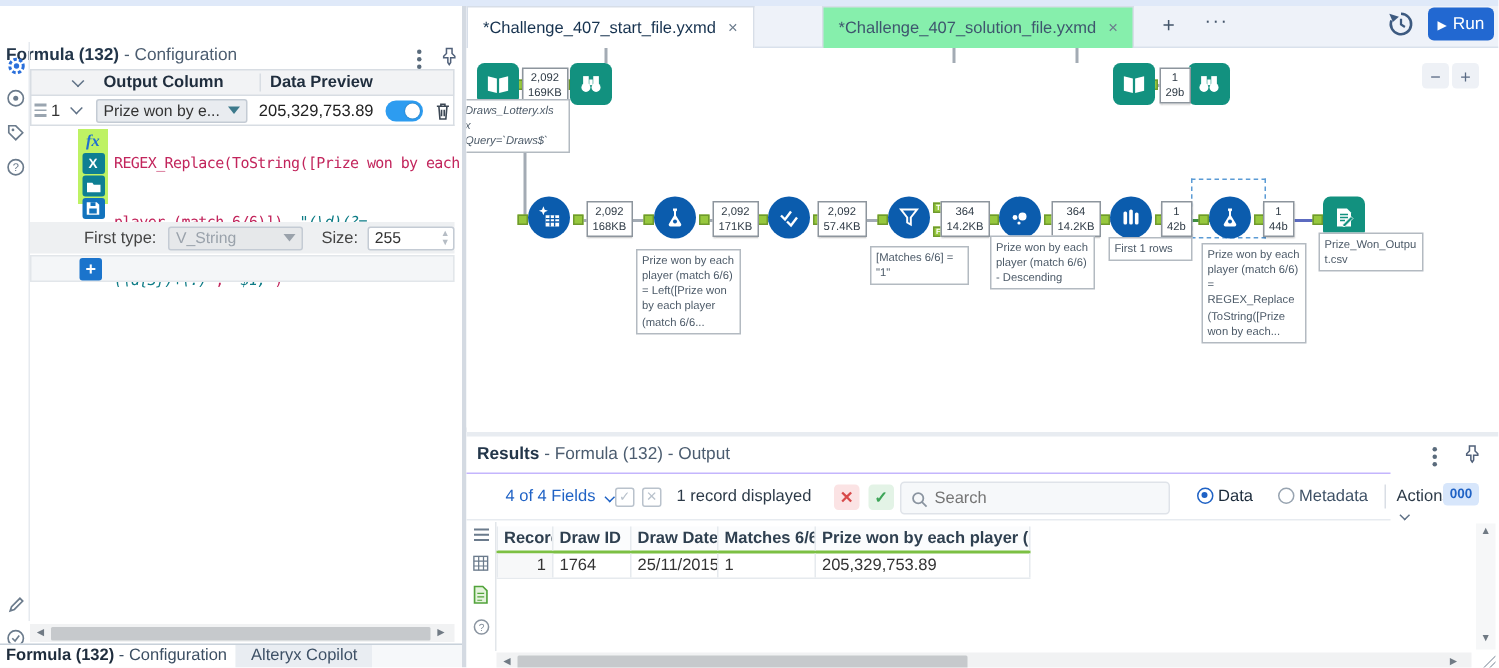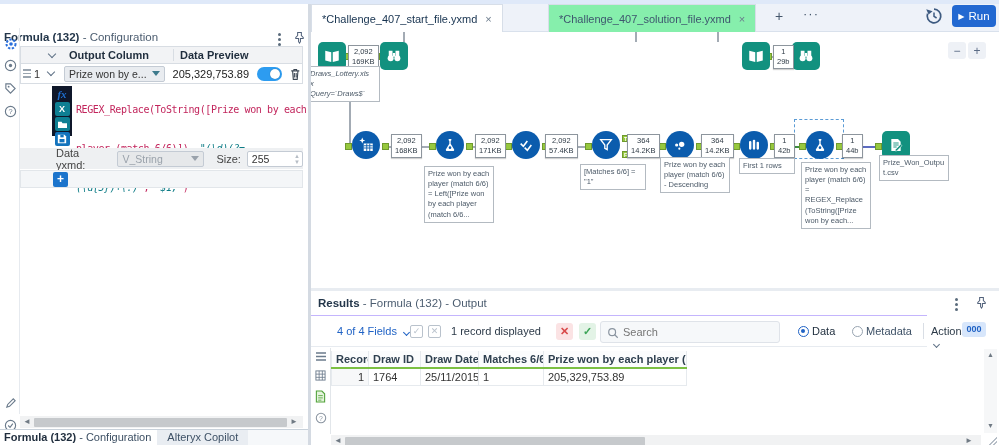--- a/index.html
+++ b/index.html
@@ -27,21 +27,21 @@
   .lp-title b { font-weight:bold; }
   .lp-rail { left:0; top:28px; width:20px; height:386px; border-right:1px solid #e6eaef; }
   .rail-ic { position:absolute; left:3px; width:15px; height:15px; display:flex; align-items:center; justify-content:center; }
   .grid-hd { left:20px; top:46px; width:283px; height:18px; background:#f2f3f5; border:1px solid #d8dde3; display:flex; align-items:center; font-weight:bold; color:#1f2d3d; }
   .grid-row { left:20px; top:64px; width:283px; height:20px; background:#fff; border:1px solid #d8dde3; border-top:none; display:flex; align-items:center; }
   .handle { display:inline-flex; flex-direction:column; gap:2px; margin-left:2px; }
   .handle i { width:8px; height:1.5px; background:#9aa5b0; }
   .dd { background:#e9ecf0; border:1px solid #c4cbd4; border-radius:2px; height:16px; display:flex; align-items:center; padding:0 4px; color:#333; font-size:10.5px; }
   .toggle { position:relative; width:26px; height:14px; border-radius:7px; background:#2d9cf0; }
   .toggle i { position:absolute; right:2px; top:2px; width:10px; height:10px; border-radius:50%; background:#fff; box-shadow:0 0 1px rgba(0,0,0,.4); }
-  .gutter { left:52px; top:86px; width:20px; height:50px; background:#0f172a; }
+  .gutter { left:52px; top:86px; width:20px; height:50px; background:#bef264; }
   .code { left:76px; top:77px; width:232px; font-family:"DejaVu Sans Mono", monospace; font-size:10px; letter-spacing:-0.4px; line-height:13px; white-space:pre; }
   .mg { color:#c2255c; }
   .tl { color:#0e7c86; font-style:italic; }
   .dt-row { left:20px; top:148px; width:283px; height:21px; background:#eef0f2; border:1px solid #dcе1e6; display:flex; align-items:center; }
   .plus-row { left:20px; top:170px; width:283px; height:18px; background:#f4f6f8; border:1px solid #e2e6ea; display:flex; align-items:center; }
   .plus-btn { width:15px; height:15px; margin-left:32px; background:#1b74cc; border-radius:2px; color:#fff; font-weight:bold; font-size:12px; line-height:14px; text-align:center; }
   .hscroll { position:absolute; background:#f1f2f3; display:flex; align-items:center; }
   .hthumb { background:#c6c9cc; height:9px; border-radius:1px; }
   .arrow { color:#707a84; font-size:8px; line-height:1; }
   .lp-tabs { left:0; top:429px; width:308px; height:16px; border-top:1px solid #c8d1da; display:flex; background:#f6f8fa; }
@@ -188,21 +188,21 @@
         </svg>
     </div>
   </div>
   <div class="abs code">
     <div><span class="mg">REGEX_Replace(ToString([Prize won by each</span></div>
     <div><span class="mg">player (match 6/6)]), </span><span class="tl">"(\d)(?=</span></div>
     <div><span class="tl">(\d{3})+\.)"</span><span class="mg">, </span><span class="tl">"$1,"</span><span class="mg">)</span></div>
   </div>
 
   <div class="abs dt-row">
-    <span style="margin-left:36px; color:#444;">Data yxmd:</span>
+    <span style="margin-left:36px; color:#444;">First type:</span>
     <span class="dd" style="margin-left:8px; width:90px; justify-content:space-between; background:#e6e8ea; color:#9aa2ab;">
       <span>V_String</span>
       <span class="caret" style="border-top-color:#9aa2ab;"></span>
     </span>
     <span style="margin-left:12px; color:#444;">Size:</span>
     <span class="dd" style="margin-left:6px; width:58px; background:#fff; position:relative;">
       <span>255</span>
       <span style="position:absolute; right:2px; top:1px; color:#b6bdc5; font-size:6px; line-height:6px;">▲<br>▼</span>
     </span>
   </div>

